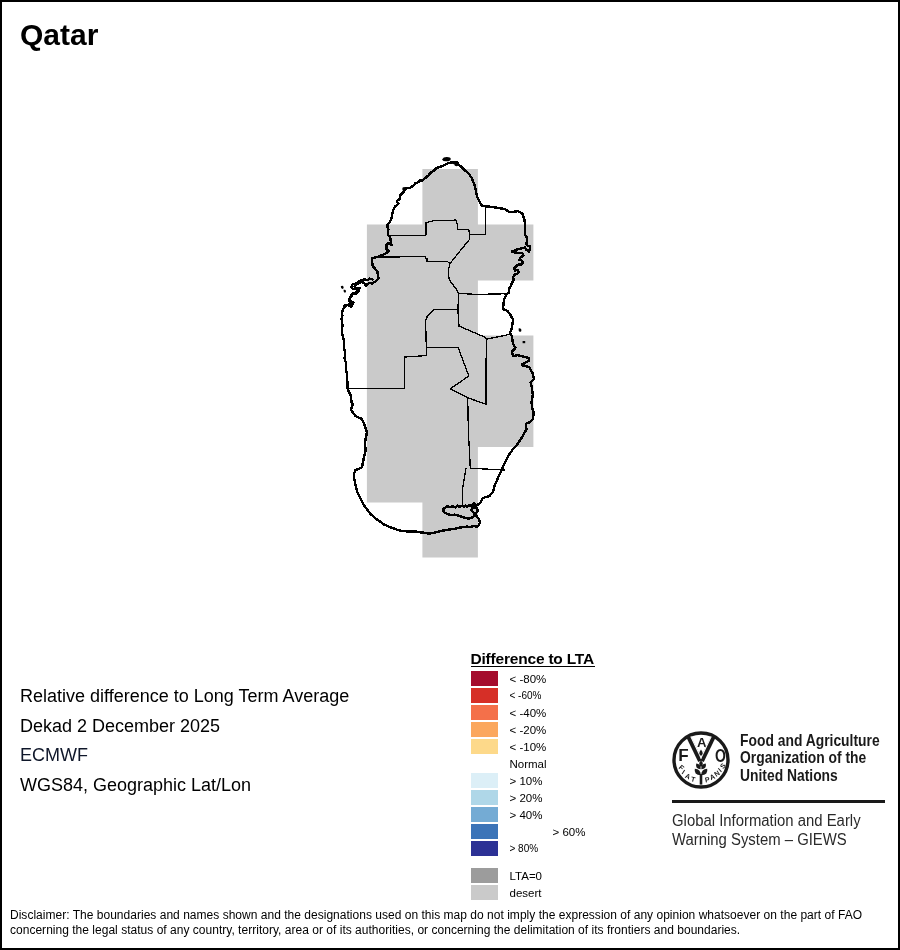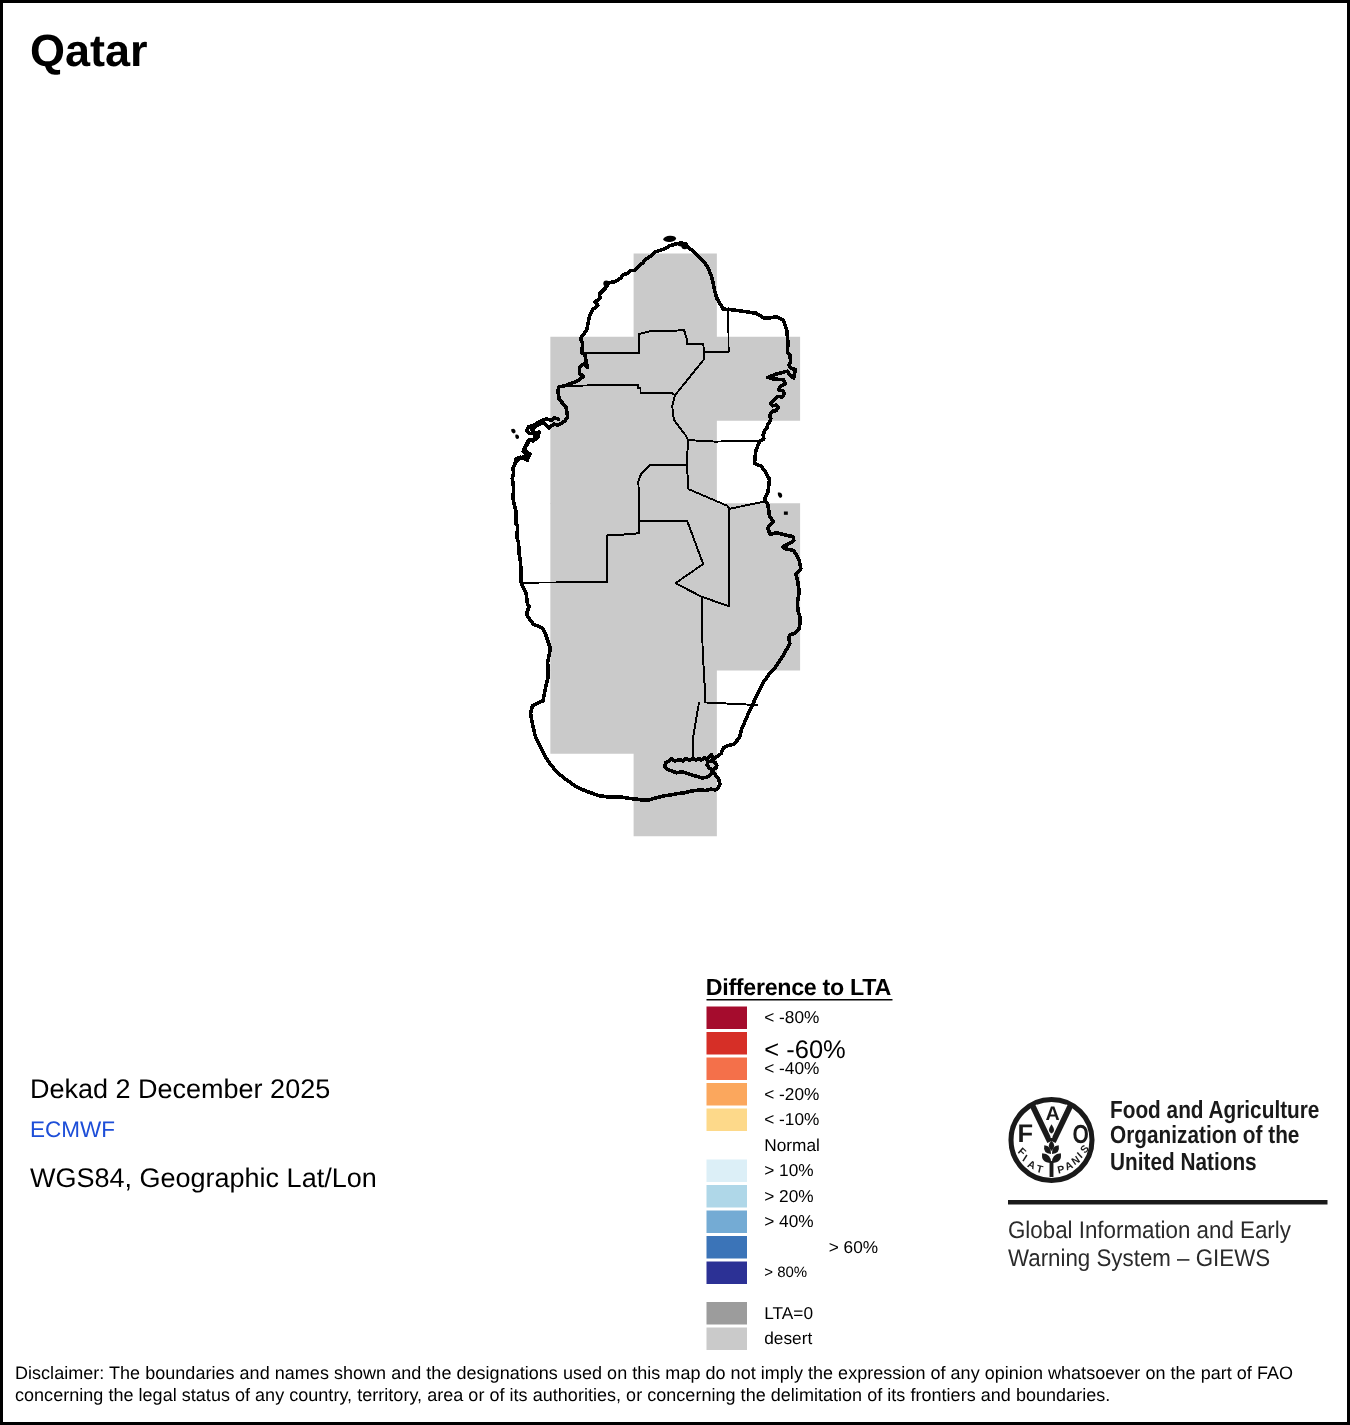--- a/index.html
+++ b/index.html
@@ -56,37 +56,38 @@
       <circle cx="404.2" cy="189" r="2"></circle>
       <rect x="452" y="162.5" width="4.5" height="1.8" transform="rotate(12 454 163)"></rect>
       <path d="M 518.6,328.4 q 2.4,-0.6 2.8,1.4 q 0.4,1.8 -1.4,2.2 q -1.8,-1.4 -1.4,-3.6 z"></path>
       <rect x="522.6" y="341" width="2.6" height="2.2"></rect>
       <path d="M 340.8,286.2 q 2.2,-1 2.8,0.8 q 0.5,1.6 -1.2,2 q -1.7,-0.6 -1.6,-2.8 z"></path>
       <path d="M 343.6,289.8 q 2,-0.6 2.4,1.2 q 0.3,1.5 -1.3,1.7 q -1.5,-0.8 -1.1,-2.9 z"></path>
     </g>
   </svg>
 
 
+  <div class="abs" style="left:20px;top:685.5px;font-size:18px;color:#000;">Relative difference to Long Term Average</div>
 
   <div class="abs" style="left:20px;top:716px;font-size:18px;color:#000000;">Dekad 2 December 2025</div>
 
-  <div class="abs" style="left:20px;top:745px;font-size:15px;color:#1d4ed8;">ECMWF</div>
+  <div class="abs" style="left:20px;top:745px;font-size:18px;color:#0f172a;">ECMWF</div>
 
   <div class="abs" style="left:20px;top:775px;font-size:18px;color:#000;">WGS84, Geographic Lat/Lon</div>
 
   <div class="abs" id="legend" style="left:0;top:0;width:900px;height:918px;">
 
     <div class="abs" style="left:470.5px;top:650px;font-size:15.5px;letter-spacing:-0.2px;font-weight:bold;">Difference to LTA</div>
     <div class="abs" style="left:470.5px;top:665.6px;width:124px;height:1.6px;background:#000;"></div>
 
     <div class="abs" style="left:470.6px;top:671px;width:27.5px;height:14.5px;background:#a50c2d;"></div>
     <div class="abs" style="left:509.5px;top:672.5px;font-size:11.5px;">&lt; -80%</div>
 
     <div class="abs" style="left:470.6px;top:688px;width:27.5px;height:14.5px;background:#d62f27;"></div>
-    <div class="abs" style="left:509.5px;top:689.5px;font-size:17px;">&lt; -60%</div>
+    <div class="abs" style="left:509.5px;top:689.5px;font-size:10px;">&lt; -60%</div>
 
     <div class="abs" style="left:470.6px;top:705px;width:27.5px;height:14.5px;background:#f4704a;"></div>
     <div class="abs" style="left:509.5px;top:706.5px;font-size:11.5px;">&lt; -40%</div>
 
     <div class="abs" style="left:470.6px;top:722px;width:27.5px;height:14.5px;background:#fba75d;"></div>
     <div class="abs" style="left:509.5px;top:723.5px;font-size:11.5px;">&lt; -20%</div>
 
     <div class="abs" style="left:470.6px;top:739px;width:27.5px;height:14.5px;background:#fdd98a;"></div>
     <div class="abs" style="left:509.5px;top:740.5px;font-size:11.5px;">&lt; -10%</div>
 

